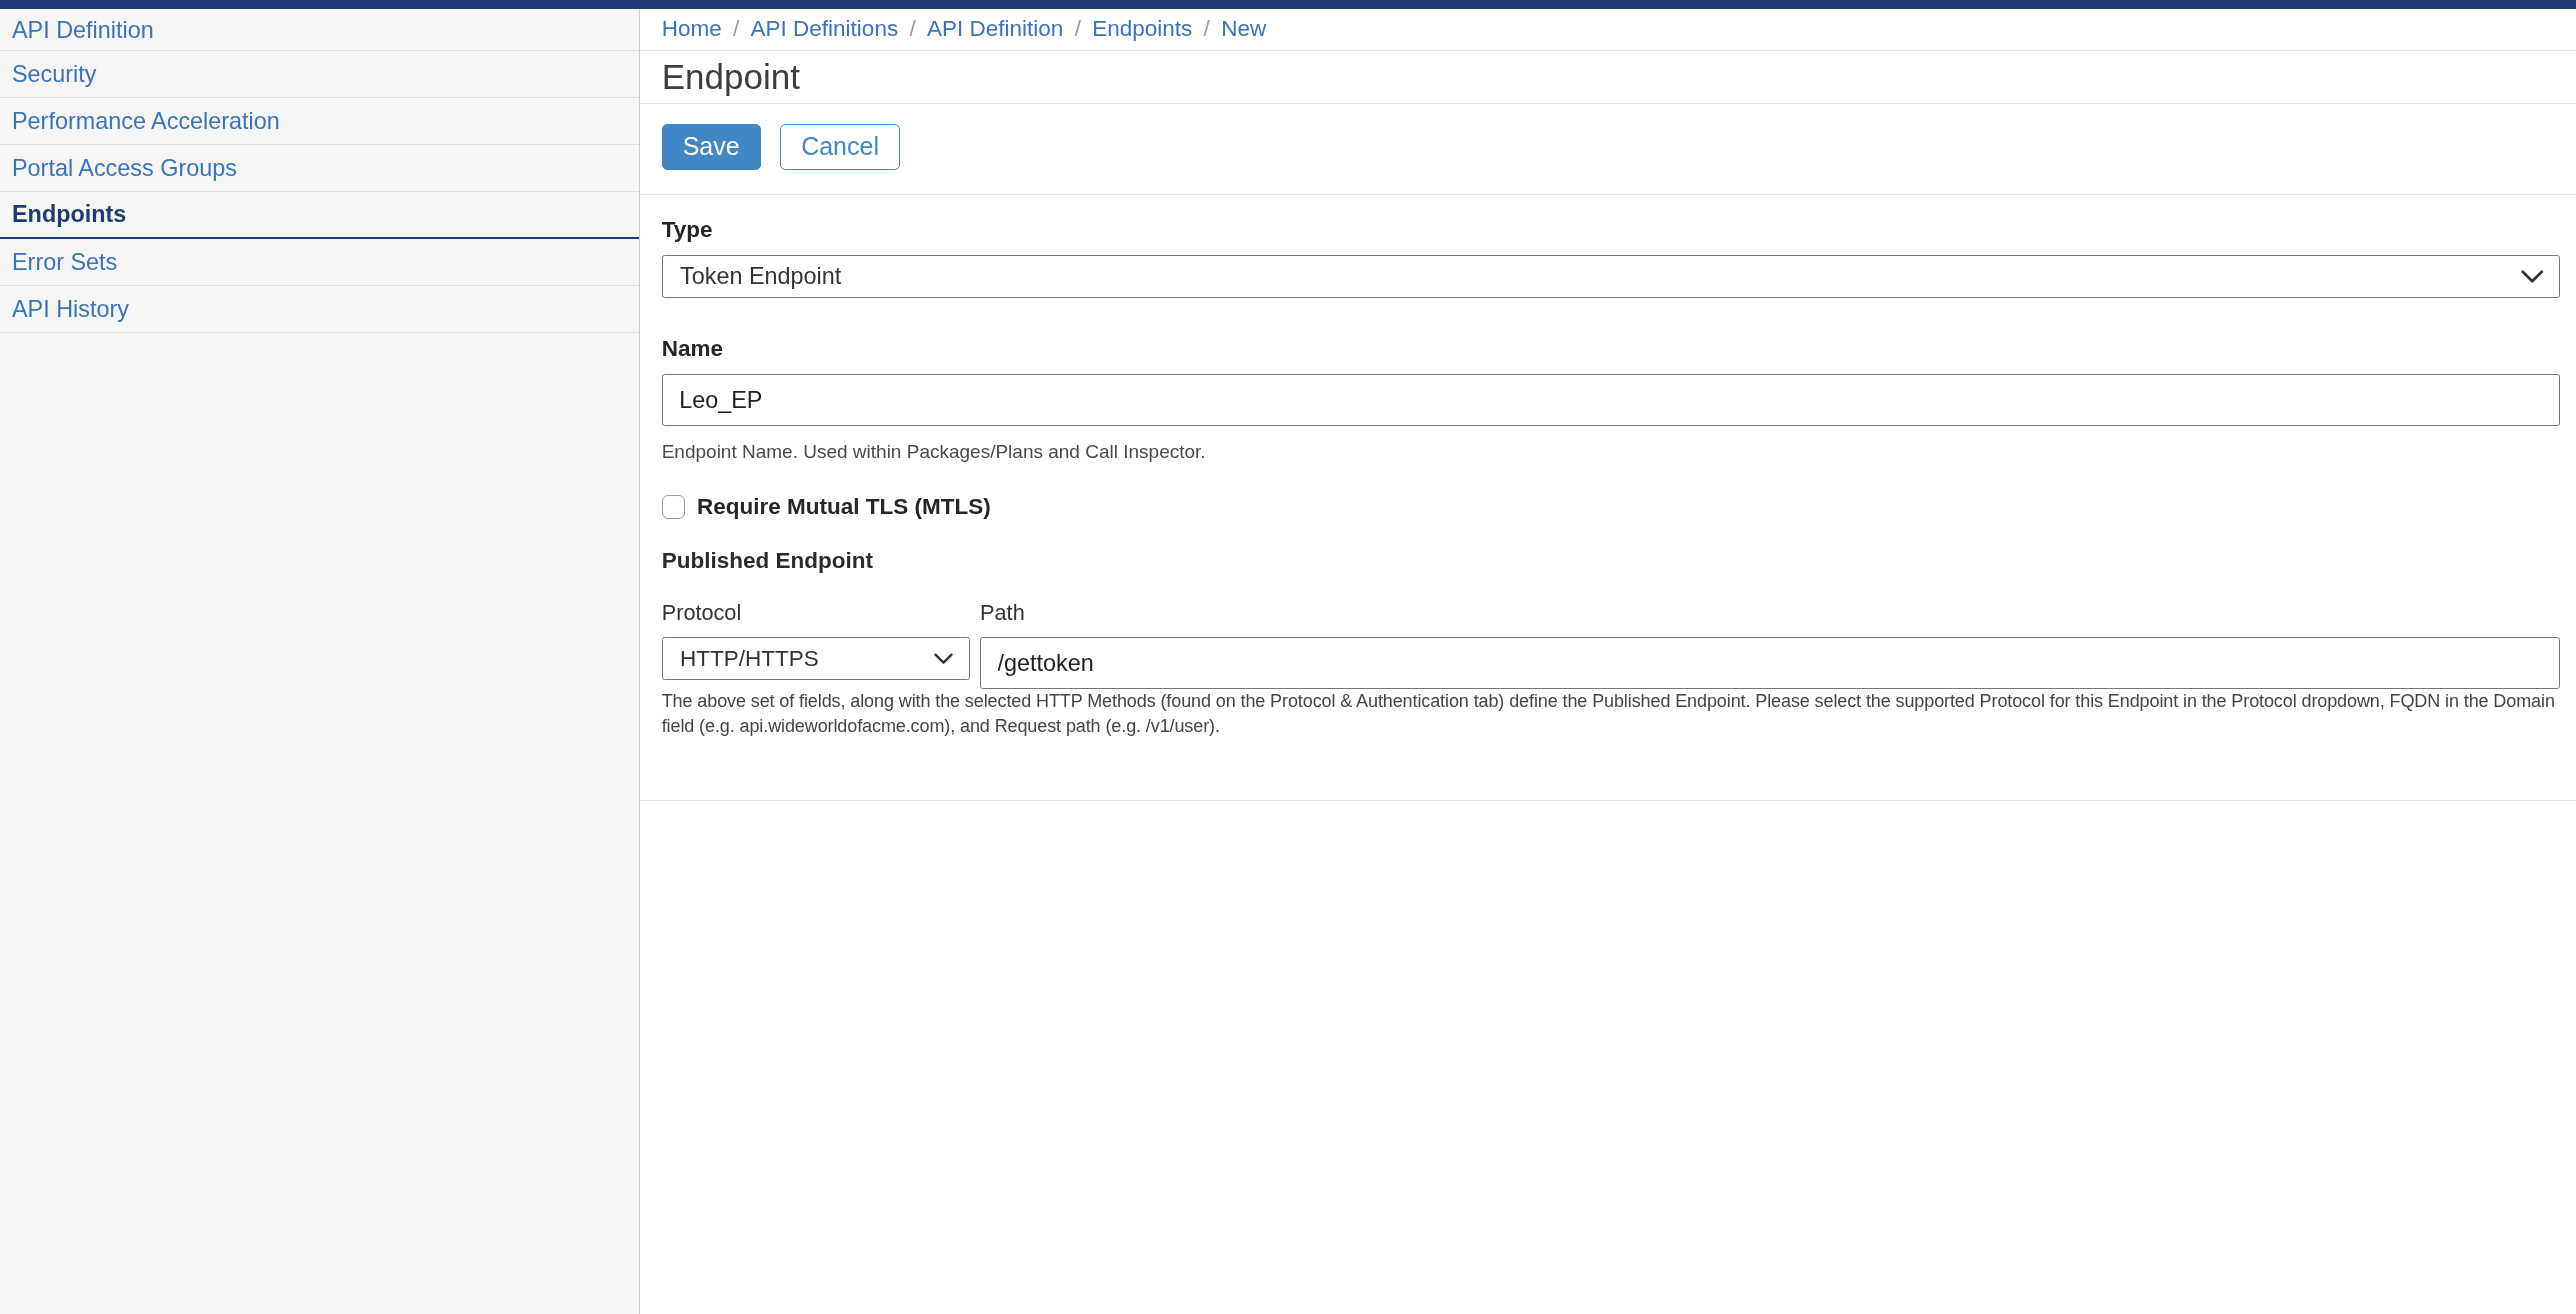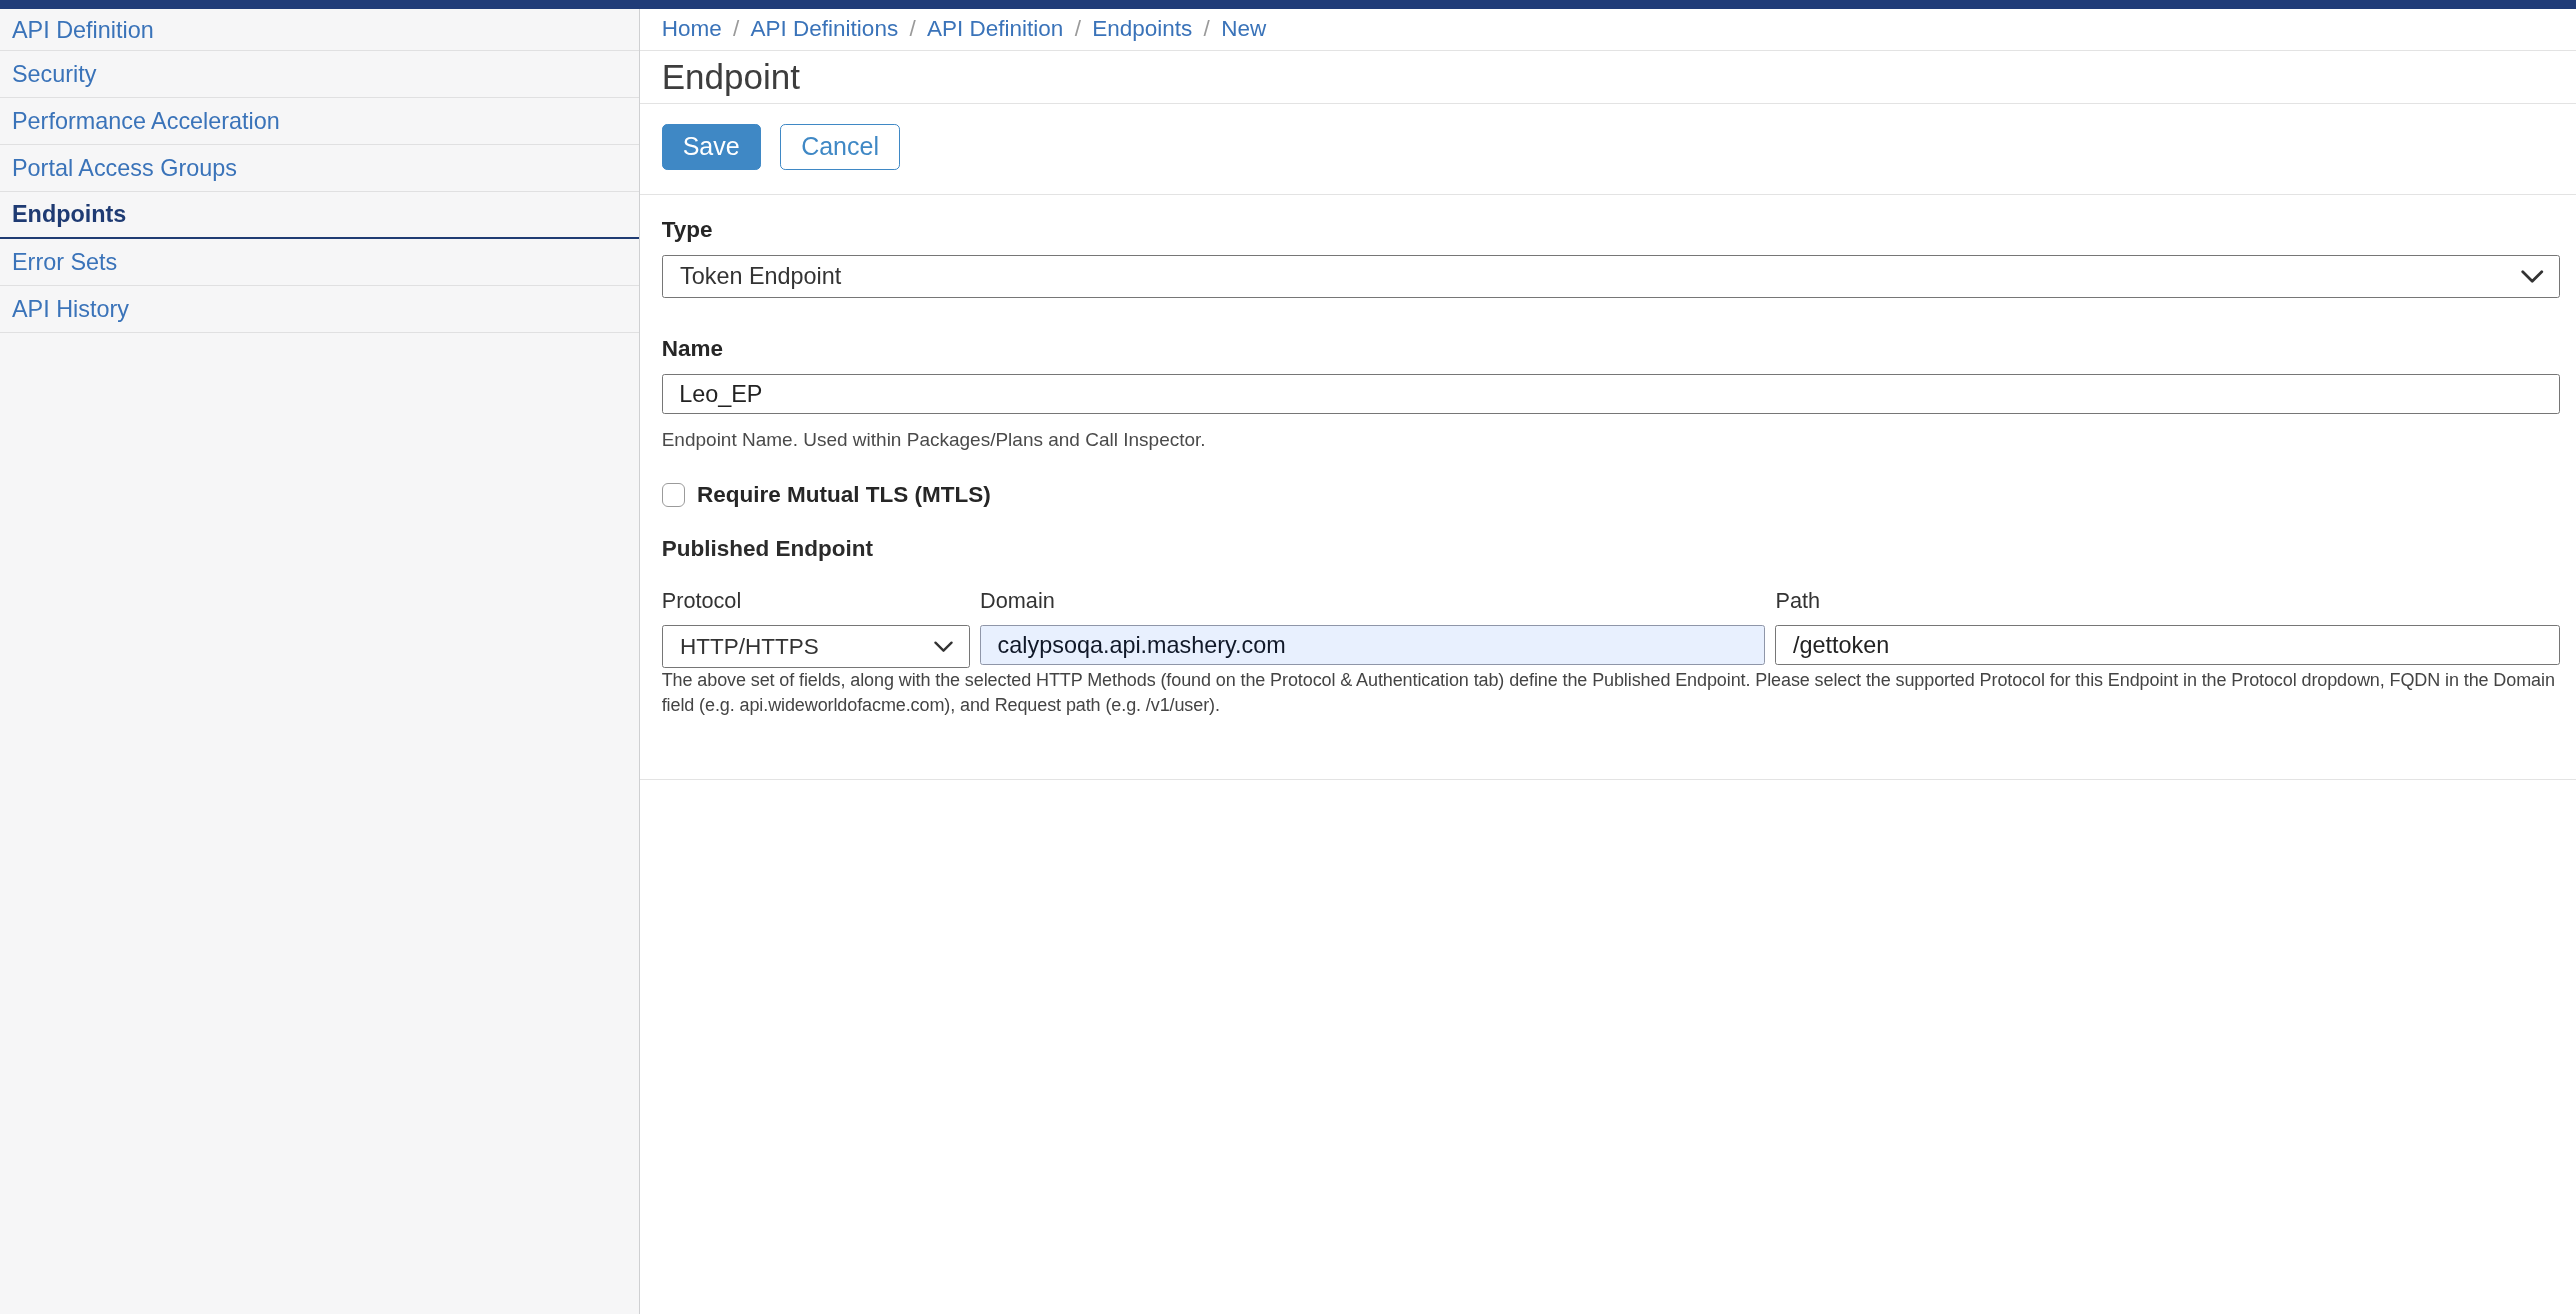--- a/index.html
+++ b/index.html
@@ -49,21 +49,21 @@
   .field-label { font-size: 22.5px; font-weight: bold; color: #262626; margin-top: 22.5px; }
 
   .select-box {
     margin-top: 12px; height: 43px; border: 0.9px solid #767676; border-radius: 2.6px;
     background: #ffffff; display: flex; align-items: center; justify-content: space-between;
     padding: 0 15.6px 0 17.3px; font-size: 23.4px; color: #333333; cursor: pointer;
   }
   .chevron { display: inline-flex; align-items: center; }
 
   .text-input {
-    display: block; margin-top: 12px; height: 40px; width: 100%;
+    display: block; margin-top: 12px; height: 52px; width: 100%;
     border: 0.9px solid #767676; border-radius: 2.6px; padding: 0 16.5px;
     font-size: 23.4px; color: #222222; font-family: inherit; background: #ffffff;
   }
 
   .help { margin-top: 14.7px; font-size: 19px; color: #4a4a4a; }
 
   .mtls-row { margin-top: 31px; display: flex; align-items: center; }
   .checkbox {
     width: 23.4px; height: 23.4px; border: 1.7px solid #9b9b9b; border-radius: 6px;
     background: #ffffff; cursor: pointer; flex: 0 0 23.4px;
@@ -151,24 +151,20 @@
           <div class="select-box select-protocol" role="combobox">
             <span>HTTP/HTTPS</span>
             <span class="chevron">
               <svg width="19" height="12" viewBox="0 0 26 16">
                   <polyline points="2,2 13,13 24,2" fill="none" stroke="#333333" stroke-width="3.2" stroke-linecap="round" stroke-linejoin="round"></polyline>
                 </svg>
             </span>
           </div>
         </div>
         <div class="pe-col">
-          <div class="pe-label">Domain</div>
-          <input class="text-input input-domain" type="text" value="calypsoqa.api.mashery.com" style="">
-        </div>
-        <div class="pe-col">
           <div class="pe-label">Path</div>
           <input class="text-input" type="text" value="/gettoken" style="">
         </div>
       </div>
 
       <div class="pe-help">The above set of fields, along with the selected HTTP Methods (found on the Protocol &amp; Authentication tab) define the Published Endpoint. Please select the supported Protocol for this Endpoint in the Protocol dropdown, FQDN in the Domain field (e.g. api.wideworldofacme.com), and Request path (e.g. /v1/user).</div>
 
     </div>
 
   </div>

